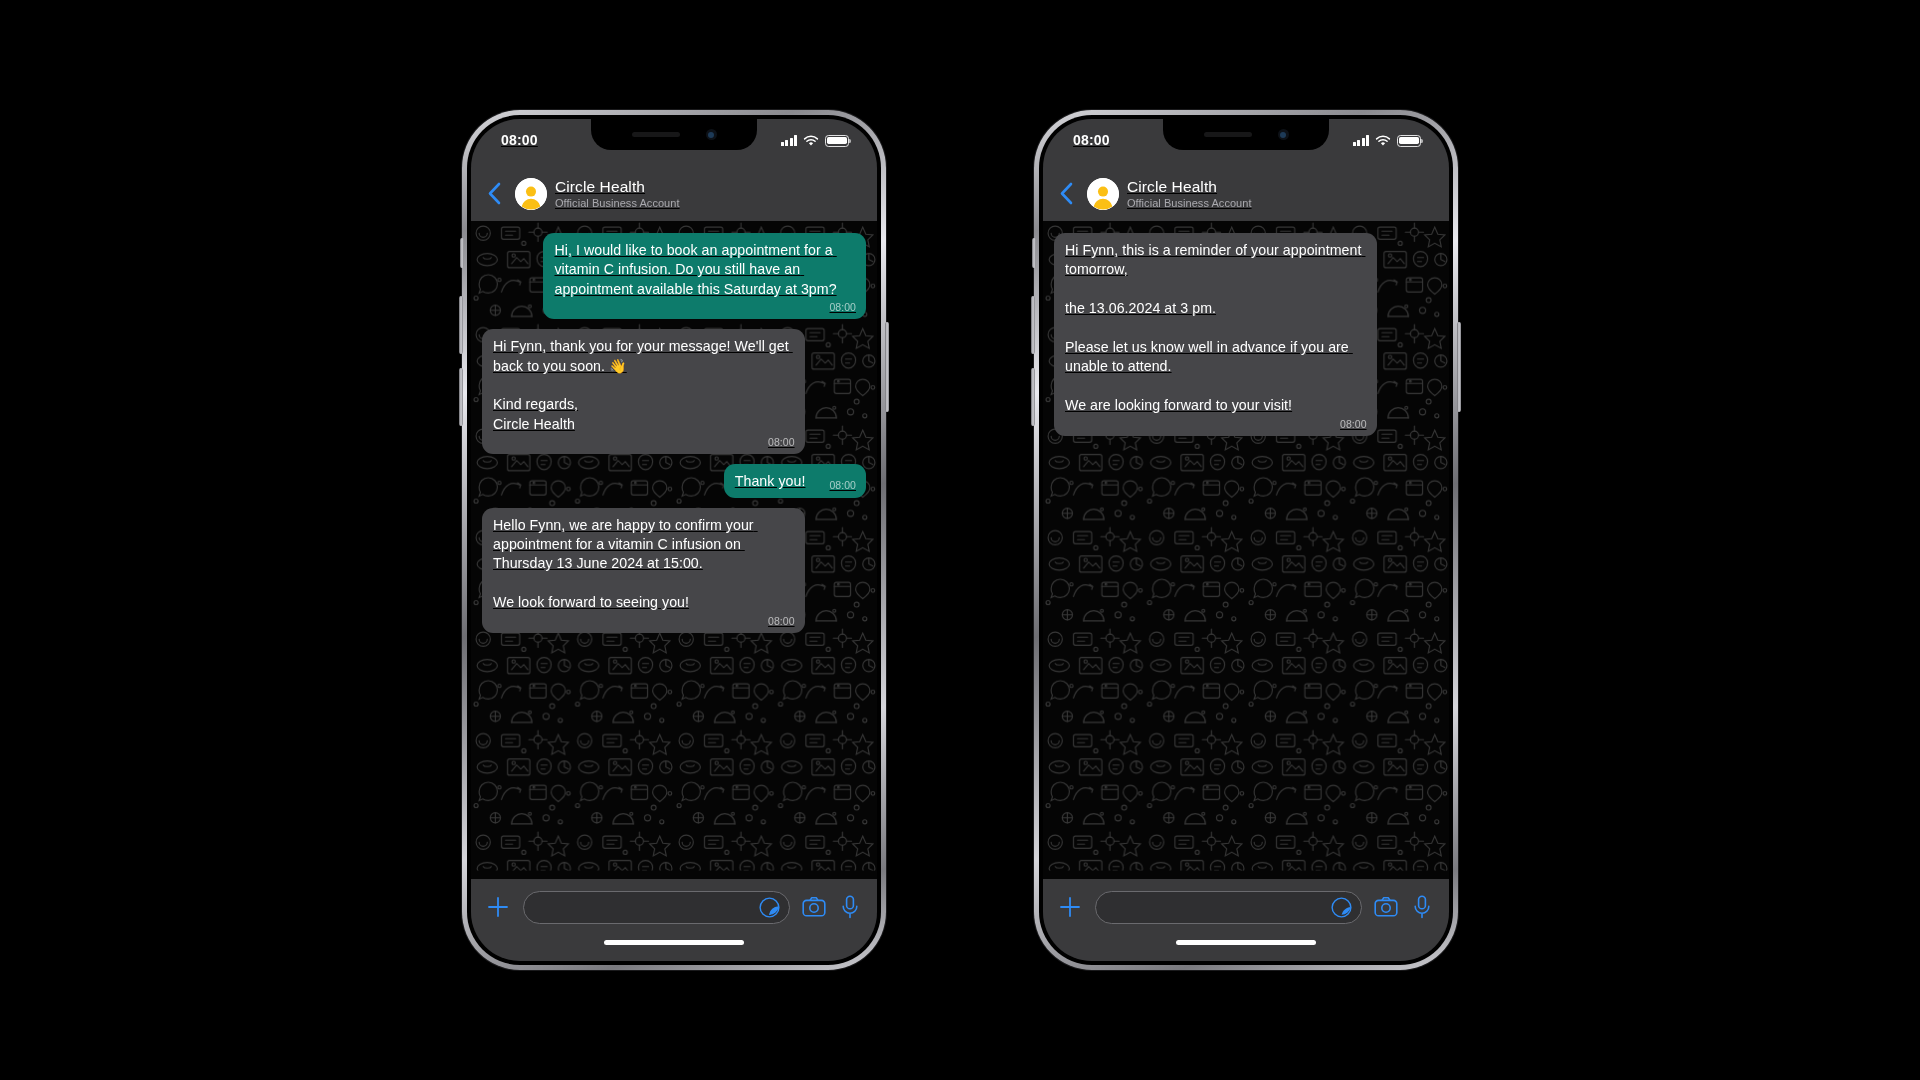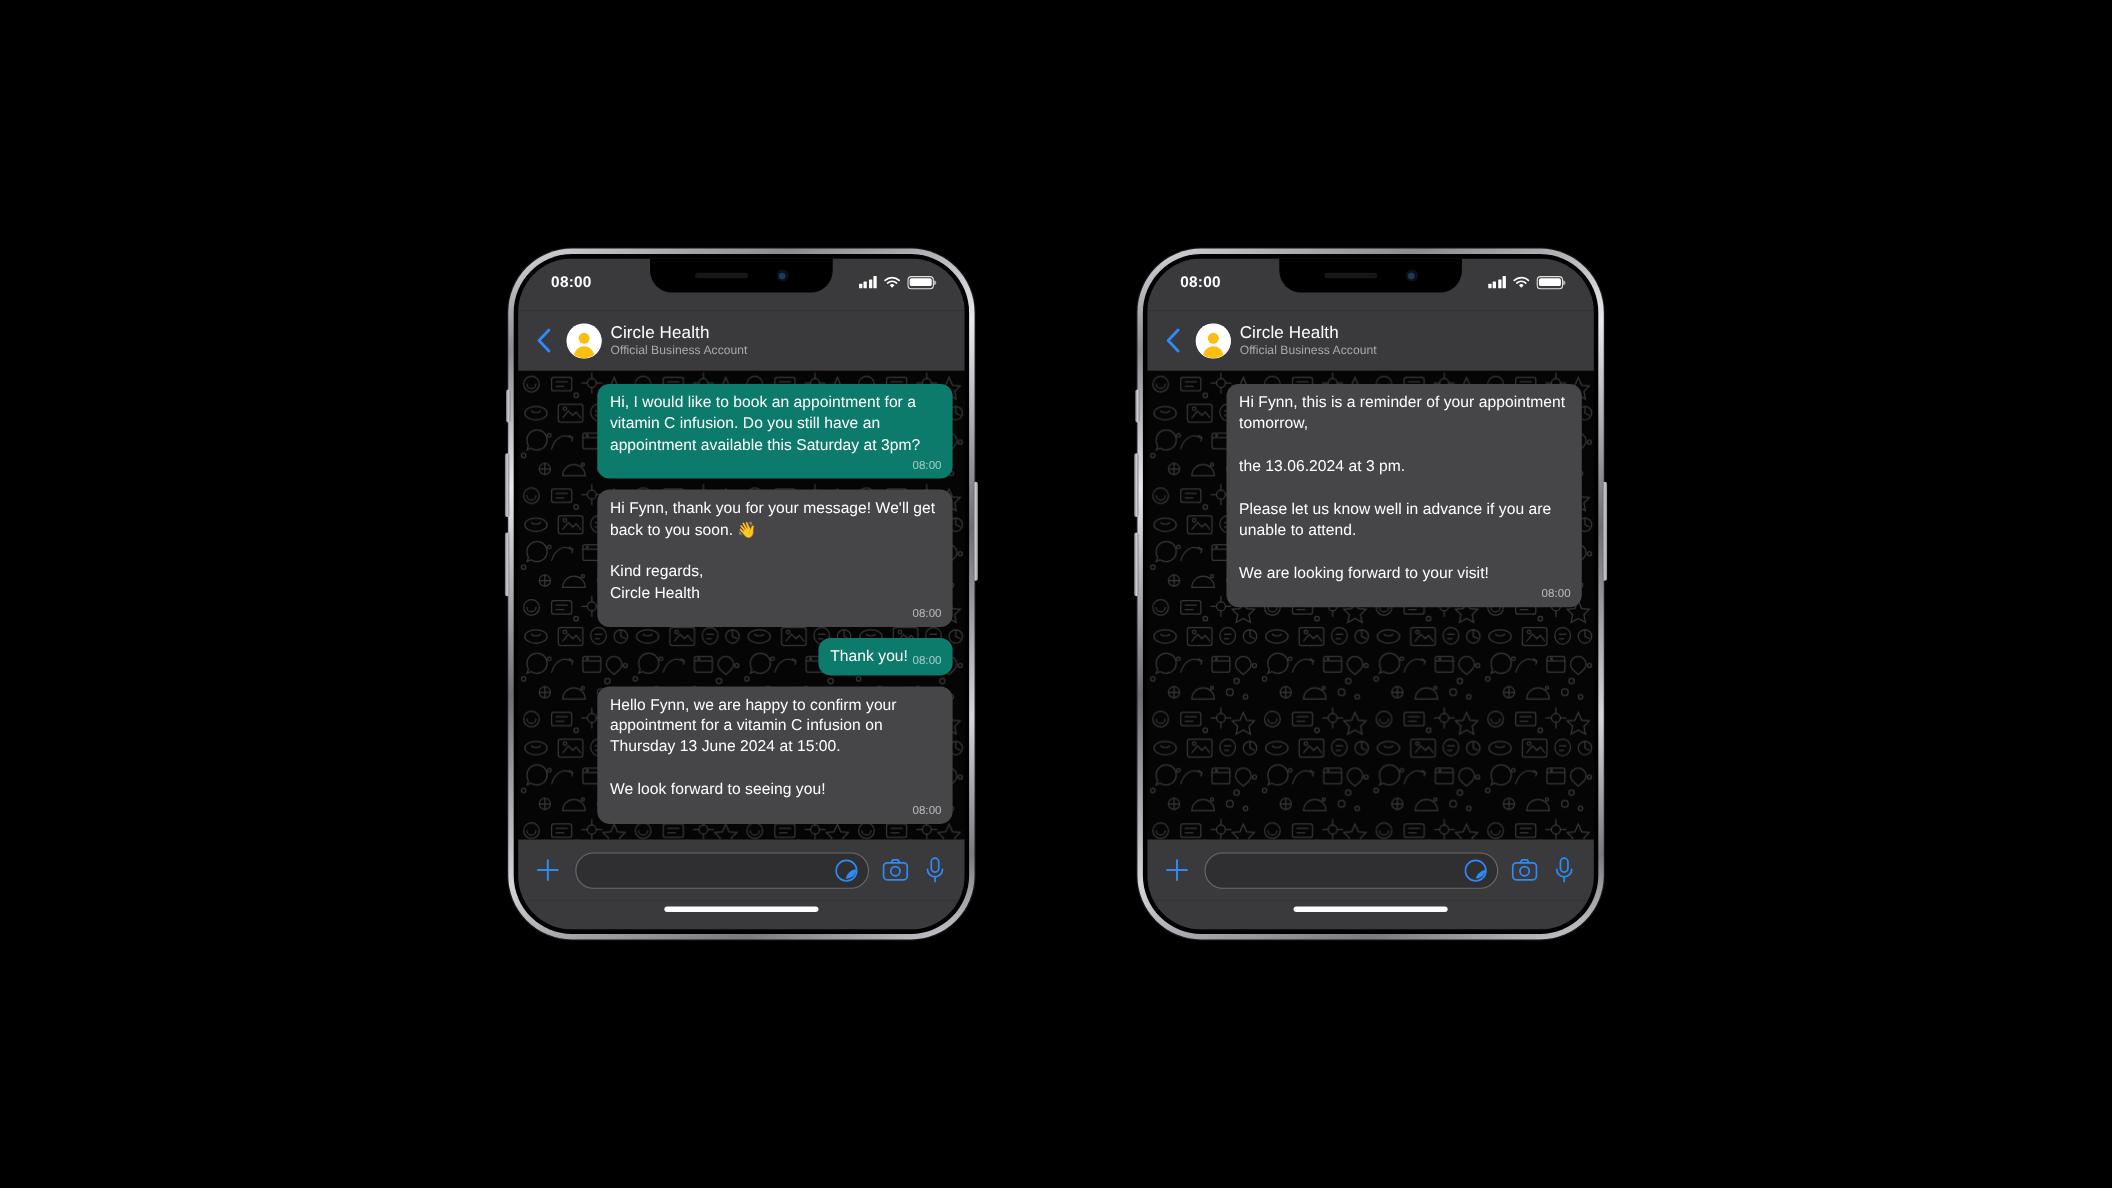--- a/index.html
+++ b/index.html
@@ -16,26 +16,27 @@
     display: flex;
     align-items: center;
     justify-content: center;
     gap: 148px;
   }
 
   
   .phone {
     position: relative;
     width: 424px;
-    height: 628px;
+    height: 860px;
     border-radius: 58px;
     background: linear-gradient(160deg,#d8d8dc 0%,#8b8b90 12%,#e9e9ee 28%,#6e6e73 52%,#d5d5da 74%,#7a7a7f 90%,#cfcfd4 100%);
     padding: 5px;
     box-shadow: 0 0 0 1px #1a1a1c;
     flex: 0 0 auto;
+    text-decoration: underline;
   }
   .phone-inner {
     position: relative;
     width: 100%; height: 100%;
     border-radius: 53px;
     background: #000;
     padding: 4px;
     overflow: hidden;
   }
   .screen {
@@ -179,21 +180,21 @@
   .doodle {
     position: absolute;
     inset: 0;
     opacity: .5;
     pointer-events: none;
   }
 
   
   .row { display: flex; width: 100%; }
   .row.out { justify-content: flex-end; }
-  .row.in  { justify-content: flex-end; }
+  .row.in  { justify-content: flex-start; }
   .bubble {
     position: relative;
     max-width: 84%;
     border-radius: 11px;
     padding: 8px 10px 6px 11px;
     font-size: 14.2px;
     line-height: 19.4px;
     color: #ffffff;
     letter-spacing: .05px;
     white-space: pre-wrap;
@@ -202,21 +203,21 @@
   .bubble.out { background: #0d7b6b; }
   .bubble.in  { background: #464649; }
   .bubble .time {
     display: block;
     text-align: right;
     font-size: 10.5px;
     color: rgba(255,255,255,.62);
     margin-top: 2px;
     line-height: 12px;
   }
-  .bubble.inline { display: flex; align-items: flex-end; gap: 4px; padding-right: 10px; }
+  .bubble.inline { display: flex; align-items: flex-end; gap: 24px; padding-right: 10px; }
   .bubble.inline .txt { flex: 1 1 auto; }
   .bubble.inline .time { margin-top: 0; padding-bottom: 1px; }
 
   
   .input-bar {
     flex: 0 0 auto;
     height: 56px;
     background: #3a3a3c;
     display: flex;
     align-items: center;

